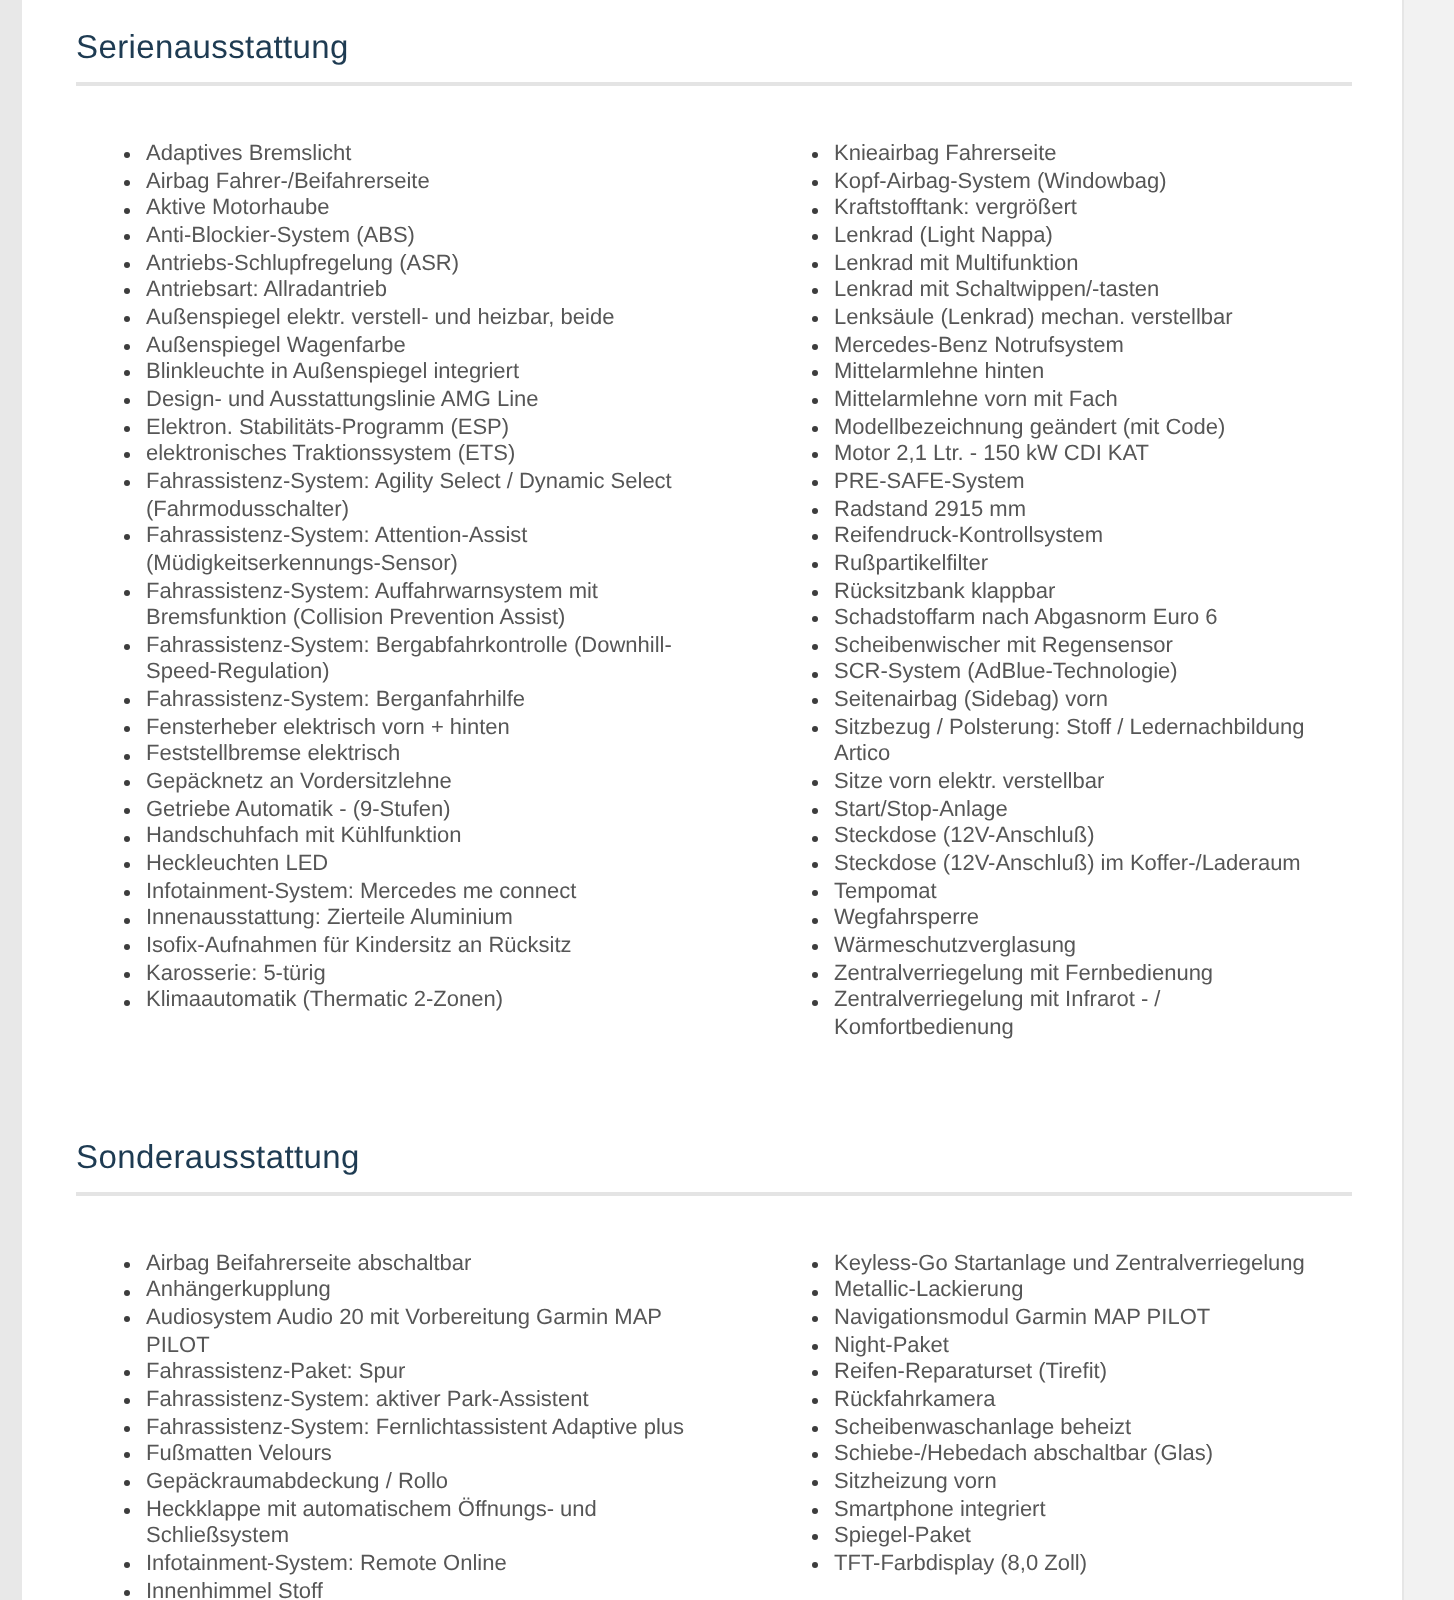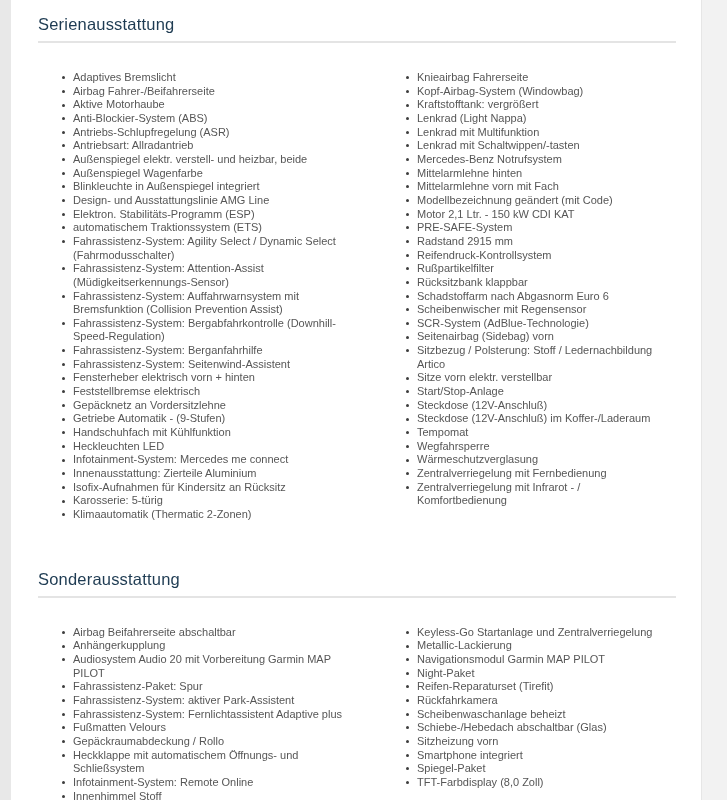--- a/index.html
+++ b/index.html
@@ -67,46 +67,46 @@
           <li class="equip-item"><span class="bullet"></span><span class="item-label">Airbag Fahrer-/Beifahrerseite</span></li>
           <li class="equip-item"><span class="bullet"></span><span class="item-label">Aktive Motorhaube</span></li>
           <li class="equip-item"><span class="bullet"></span><span class="item-label">Anti-Blockier-System (ABS)</span></li>
           <li class="equip-item"><span class="bullet"></span><span class="item-label">Antriebs-Schlupfregelung (ASR)</span></li>
           <li class="equip-item"><span class="bullet"></span><span class="item-label">Antriebsart: Allradantrieb</span></li>
           <li class="equip-item"><span class="bullet"></span><span class="item-label">Außenspiegel elektr. verstell- und heizbar, beide</span></li>
           <li class="equip-item"><span class="bullet"></span><span class="item-label">Außenspiegel Wagenfarbe</span></li>
           <li class="equip-item"><span class="bullet"></span><span class="item-label">Blinkleuchte in Außenspiegel integriert</span></li>
           <li class="equip-item"><span class="bullet"></span><span class="item-label">Design- und Ausstattungslinie AMG Line</span></li>
           <li class="equip-item"><span class="bullet"></span><span class="item-label">Elektron. Stabilitäts-Programm (ESP)</span></li>
-          <li class="equip-item"><span class="bullet"></span><span class="item-label">automatischem Traktionssystem (ETS)</span></li>
+          <li class="equip-item"><span class="bullet"></span><span class="item-label">elektronisches Traktionssystem (ETS)</span></li>
           <li class="equip-item"><span class="bullet"></span><span class="item-label">Fahrassistenz-System: Agility Select / Dynamic Select (Fahrmodusschalter)</span></li>
           <li class="equip-item"><span class="bullet"></span><span class="item-label">Fahrassistenz-System: Attention-Assist (Müdigkeitserkennungs-Sensor)</span></li>
           <li class="equip-item"><span class="bullet"></span><span class="item-label">Fahrassistenz-System: Auffahrwarnsystem mit Bremsfunktion (Collision Prevention Assist)</span></li>
           <li class="equip-item"><span class="bullet"></span><span class="item-label">Fahrassistenz-System: Bergabfahrkontrolle (Downhill-Speed-Regulation)</span></li>
           <li class="equip-item"><span class="bullet"></span><span class="item-label">Fahrassistenz-System: Berganfahrhilfe</span></li>
-          <li class="equip-item"><span class="bullet"></span><span class="item-label">Fahrassistenz-System: Seitenwind-Assistent</span></li>
           <li class="equip-item"><span class="bullet"></span><span class="item-label">Fensterheber elektrisch vorn + hinten</span></li>
           <li class="equip-item"><span class="bullet"></span><span class="item-label">Feststellbremse elektrisch</span></li>
           <li class="equip-item"><span class="bullet"></span><span class="item-label">Gepäcknetz an Vordersitzlehne</span></li>
           <li class="equip-item"><span class="bullet"></span><span class="item-label">Getriebe Automatik - (9-Stufen)</span></li>
           <li class="equip-item"><span class="bullet"></span><span class="item-label">Handschuhfach mit Kühlfunktion</span></li>
           <li class="equip-item"><span class="bullet"></span><span class="item-label">Heckleuchten LED</span></li>
           <li class="equip-item"><span class="bullet"></span><span class="item-label">Infotainment-System: Mercedes me connect</span></li>
           <li class="equip-item"><span class="bullet"></span><span class="item-label">Innenausstattung: Zierteile Aluminium</span></li>
           <li class="equip-item"><span class="bullet"></span><span class="item-label">Isofix-Aufnahmen für Kindersitz an Rücksitz</span></li>
           <li class="equip-item"><span class="bullet"></span><span class="item-label">Karosserie: 5-türig</span></li>
           <li class="equip-item"><span class="bullet"></span><span class="item-label">Klimaautomatik (Thermatic 2-Zonen)</span></li>
         </ul>
         <ul class="equip-col col-right">
           <li class="equip-item"><span class="bullet"></span><span class="item-label">Knieairbag Fahrerseite</span></li>
           <li class="equip-item"><span class="bullet"></span><span class="item-label">Kopf-Airbag-System (Windowbag)</span></li>
           <li class="equip-item"><span class="bullet"></span><span class="item-label">Kraftstofftank: vergrößert</span></li>
           <li class="equip-item"><span class="bullet"></span><span class="item-label">Lenkrad (Light Nappa)</span></li>
           <li class="equip-item"><span class="bullet"></span><span class="item-label">Lenkrad mit Multifunktion</span></li>
           <li class="equip-item"><span class="bullet"></span><span class="item-label">Lenkrad mit Schaltwippen/-tasten</span></li>
+          <li class="equip-item"><span class="bullet"></span><span class="item-label">Lenksäule (Lenkrad) mechan. verstellbar</span></li>
           <li class="equip-item"><span class="bullet"></span><span class="item-label">Mercedes-Benz Notrufsystem</span></li>
           <li class="equip-item"><span class="bullet"></span><span class="item-label">Mittelarmlehne hinten</span></li>
           <li class="equip-item"><span class="bullet"></span><span class="item-label">Mittelarmlehne vorn mit Fach</span></li>
           <li class="equip-item"><span class="bullet"></span><span class="item-label">Modellbezeichnung geändert (mit Code)</span></li>
           <li class="equip-item"><span class="bullet"></span><span class="item-label">Motor 2,1 Ltr. - 150 kW CDI KAT</span></li>
           <li class="equip-item"><span class="bullet"></span><span class="item-label">PRE-SAFE-System</span></li>
           <li class="equip-item"><span class="bullet"></span><span class="item-label">Radstand 2915 mm</span></li>
           <li class="equip-item"><span class="bullet"></span><span class="item-label">Reifendruck-Kontrollsystem</span></li>
           <li class="equip-item"><span class="bullet"></span><span class="item-label">Rußpartikelfilter</span></li>
           <li class="equip-item"><span class="bullet"></span><span class="item-label">Rücksitzbank klappbar</span></li>

